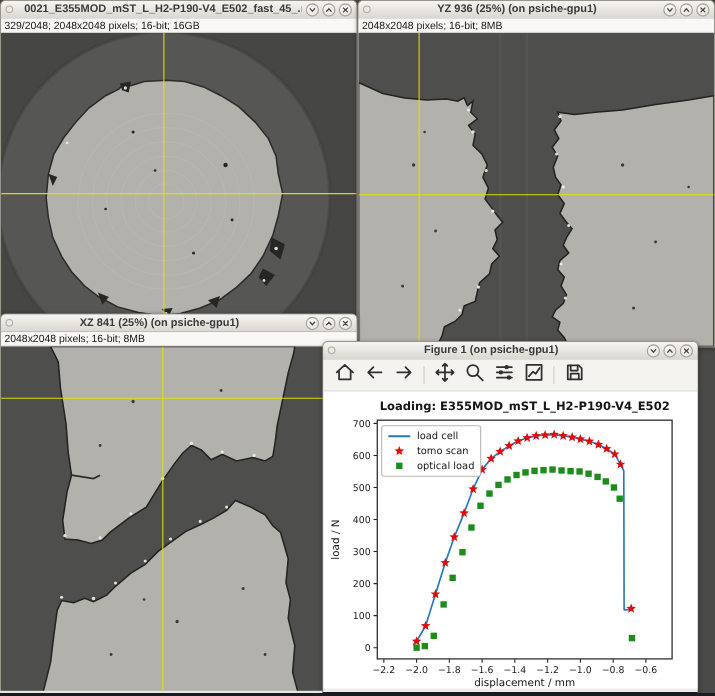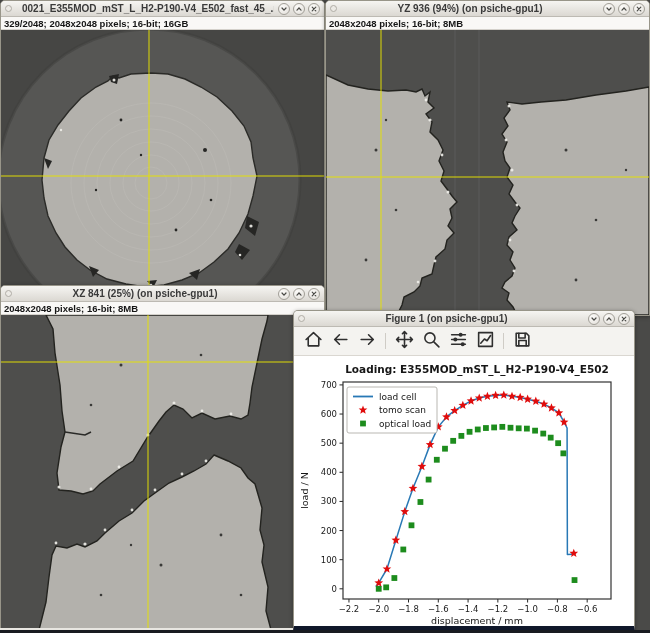--- a/index.html
+++ b/index.html
@@ -18,30 +18,30 @@
            white-space:nowrap; overflow:hidden; line-height:15px; }
   .title-left { text-align:left; padding-left:6px; }
   .win-controls { display:flex; gap:3px; margin-left:4px; flex:0 0 auto; }
   .win-btn { width:12px; height:12px; border-radius:50%; border:1px solid #a29f98;
              background:radial-gradient(circle at 35% 30%, #fcfbf9, #e2dfd9);
              display:flex; align-items:center; justify-content:center; }
   .win-btn svg { display:block; }
 
   .infobar { height:13px; background:#f9f8f6; border-bottom:1px solid #d4d1cb;
              font-size:9.5px; line-height:13px; color:#151515; padding-left:3px;
-             white-space:nowrap; overflow:hidden;font-weight:bold; }
+             white-space:nowrap; overflow:hidden; }
 
   .imgwrap { position:relative; overflow:hidden; background:#4b4b49; }
   .imgwrap svg { display:block; }
 
   .win-xy  { left:0;   top:0;   width:325px; height:290px; z-index:1; }
   .win-yz  { left:325px; top:0; width:325px; height:316px; z-index:1; }
   .win-xz  { left:0; top:285px; width:325px; height:346px; z-index:2; }
   .win-fig { left:293px; top:310px; width:342px; height:321px; z-index:3;
-             border-bottom:6px solid #0f172a; }
+             border-bottom:2px solid #0f172a; }
 
   .fig-toolbar { height:29px; background:#f4f3f0; border-bottom:1px solid #dad7d1;
                  display:flex; align-items:center; gap:5px; padding:0 8px; }
   .tool-btn { width:22px; height:22px; display:flex; align-items:center; justify-content:center;
               border-radius:3px; }
   .tool-sep { width:1px; height:16px; background:#cfccc6; margin:0 2px; }
 
   .fig-canvas { position:relative; width:100%; height:270px; background:#ffffff; }
   .fig-canvas svg { position:absolute; left:0; top:0; }
 
@@ -124,21 +124,21 @@
           <line x1="148" y1="0" x2="148" y2="259"></line>
           <line x1="0" y1="146" x2="325" y2="146"></line>
         </g>
       </svg>
     </div>
   </section>
 
   <section class="window win-yz">
     <div class="titlebar">
       <span class="win-menu-dot"></span>
-      <span class="title">YZ 936 (94%) (on psiche-gpu1)</span>
+      <span class="title">YZ 936 (25%) (on psiche-gpu1)</span>
       <span class="win-controls">
           <span class="win-btn">
             <span>
               <svg width="10" height="10" viewBox="0 0 10 10">
                 <path d="M3,4 L5,6.2 L7,4" fill="none" stroke="#4a4a46" stroke-width="1.2" stroke-linecap="round"></path>
               </svg>
             </span>
           </span>
           <span class="win-btn">
             <span>

